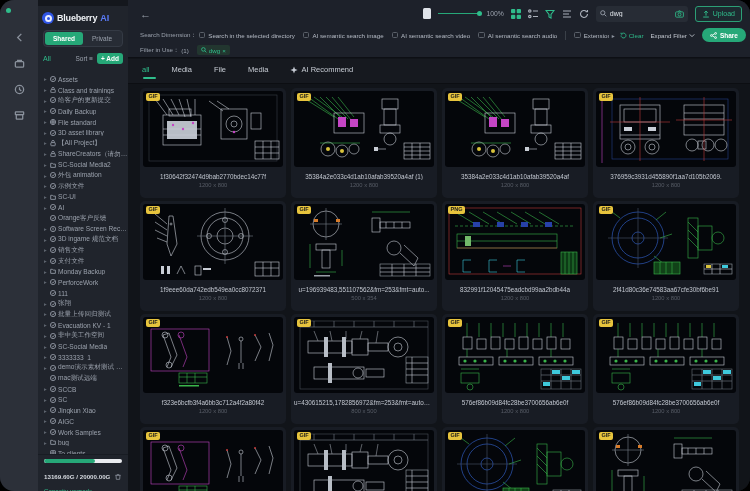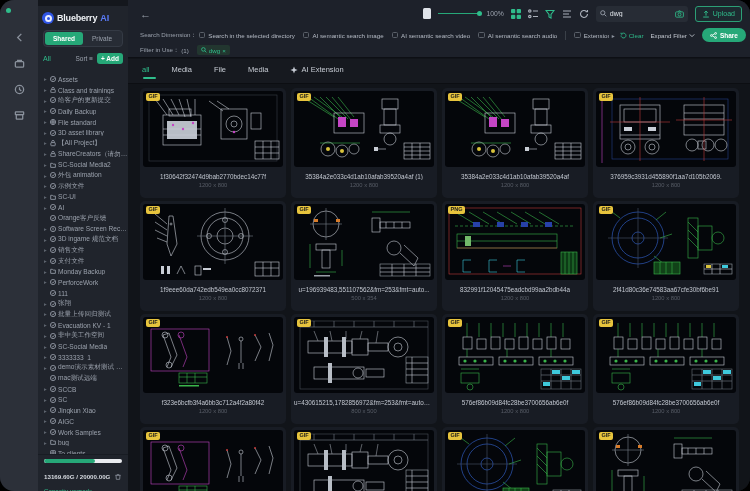--- a/index.html
+++ b/index.html
@@ -631,21 +631,21 @@
         <span class="mtab">
           <span>File</span>
         </span>
         <span class="mtab">
           <span>Media</span>
         </span>
         <span class="mtab">
           <svg width="8" height="8" viewBox="0 0 10 10">
             <path d="M5 0.5L6.2 3.8L9.5 5L6.2 6.2L5 9.5L3.8 6.2L0.5 5L3.8 3.8Z" fill="#c6cbd3"></path>
           </svg>
-          <span>AI Extension</span>
+          <span>AI Recommend</span>
         </span>
       </div>
 
     <div class="mcontent">
       <div class="grid" id="grid">
           <div class="card">
             <span class="badge">GIF</span>
             <div class="thumb"><svg width="140" height="76" viewBox="0 0 140 76">
                 <rect x="6" y="4" width="128" height="66" stroke="#3a3f47" fill="none" stroke-width=".6"></rect>
                 <rect x="20" y="24" width="38" height="30" stroke="#c9ced6" fill="none" stroke-width=".6"></rect>

